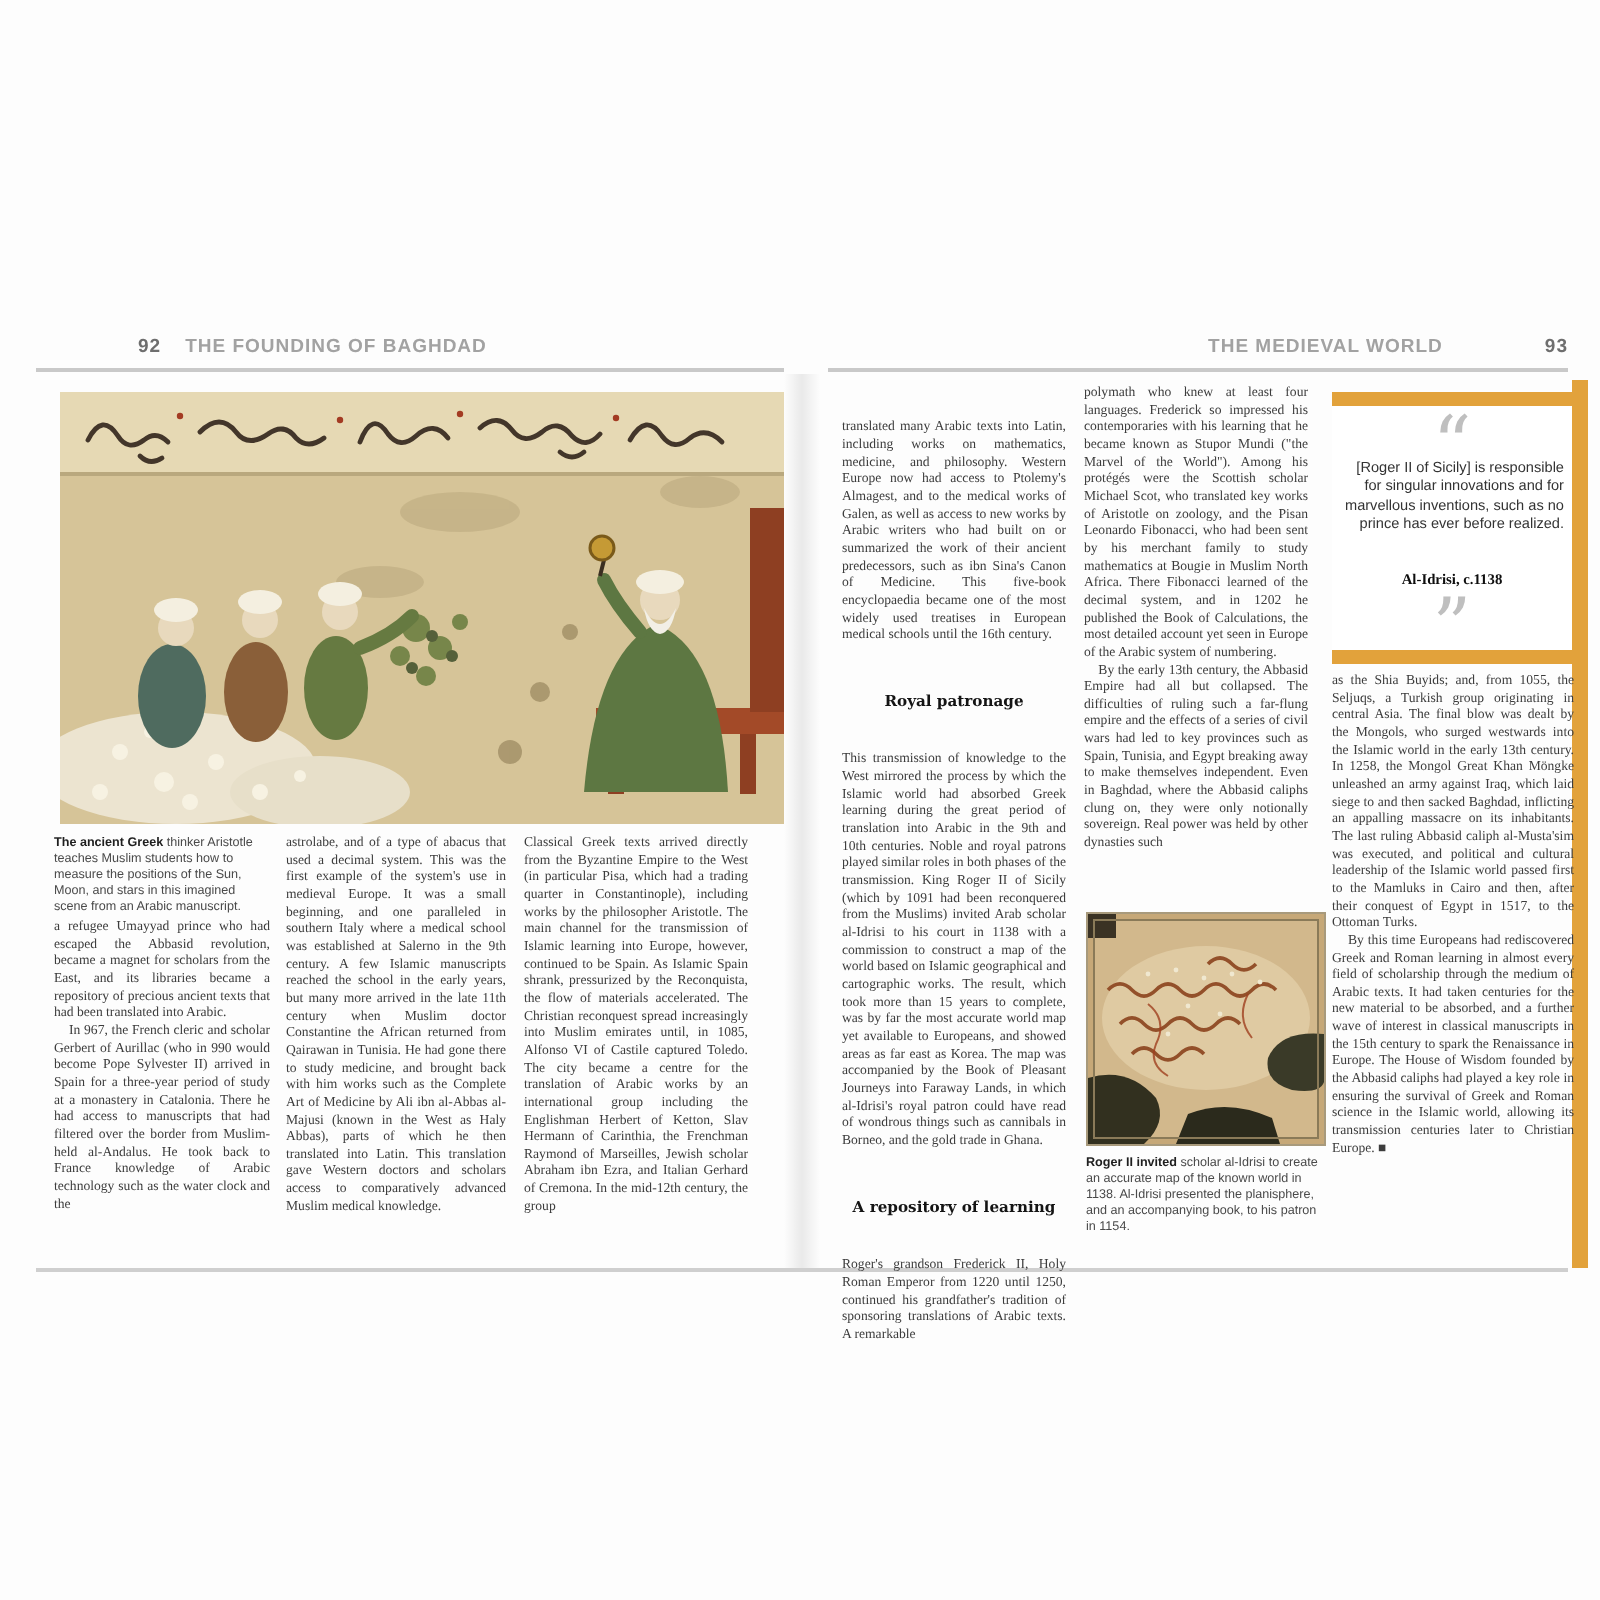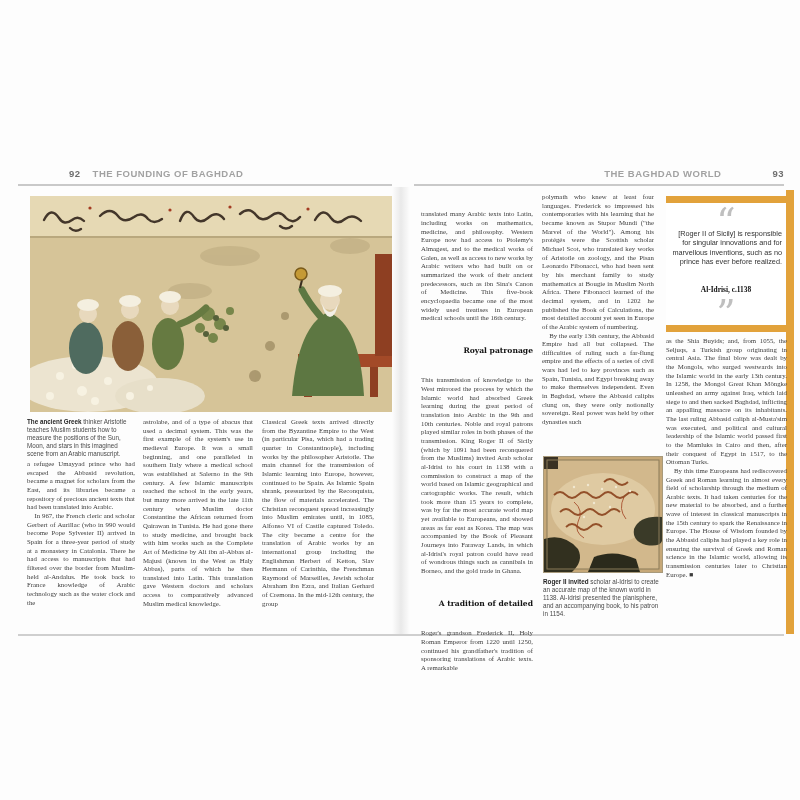--- a/index.html
+++ b/index.html
@@ -38,21 +38,21 @@
   
   .bodycol{position:absolute;font-family:"Liberation Serif",serif;font-size:6.8px;line-height:8.65px;
            color:#3c3c3c;text-align:justify;white-space:pre-wrap;}
   #l-col1{left:27px;top:460px;width:108px;}
   #l-col2{left:143px;top:418px;width:110px;}
   #l-col3{left:262px;top:418px;width:112px;}
   #r-col1{left:421px;top:193px;width:112px;}
   #r-col2{left:542px;top:193px;width:112px;}
   #r-col3{left:666px;top:337px;width:121px;}
   .subhead{font-family:"DejaVu Serif",serif;font-weight:bold;font-size:7.6px;line-height:10px;
-           color:#141414;margin:6px 0 3px 0;text-align:right;white-space:normal;}
+           color:#141414;margin:6px 0 3px 0;text-align:center;white-space:normal;}
   .flow{white-space:pre-wrap;}
 
   
   #quote-box{position:absolute;left:666px;top:196px;width:120px;height:136px;background:#fff;
              display:flex;flex-direction:column;}
   .qbar{height:7px;width:100%;}
   .qmark{font-family:"DejaVu Serif",serif;color:#bfbfbf;font-size:38px;text-align:center;
          height:24px;line-height:38px;overflow:visible;}
   #quote-text{font-family:Liberation Sans, sans-serif;font-size:7.3px;line-height:9.4px;color:#333;
               text-align:right;padding:2px 4px 0 4px;}
@@ -61,21 +61,21 @@
 </style>
 </head>
 <body>
 
 <div id="canvas">
 
   <div class="runhead" id="hdr-left">
     <span class="pnum">92</span><span>THE FOUNDING OF BAGHDAD</span>
   </div>
   <div class="runhead" id="hdr-right">
-    <span>THE BAGHDAD WORLD</span><span class="pnum">93</span>
+    <span>THE MEDIEVAL WORLD</span><span class="pnum">93</span>
   </div>
   <div class="hrule" id="rule-left"></div>
   <div class="hrule" id="rule-right"></div>
   <div id="gutter"></div>
   <div id="edge-band" style="background: rgb(226, 162, 59);"></div>
   <div id="rule-bottom"></div>
 
   <div id="painting">
     <svg width="362" height="216" viewBox="0 0 362 216" xmlns="http://www.w3.org/2000/svg">
       <rect width="362" height="216" fill="#d6c498"></rect>
@@ -167,21 +167,21 @@
 
   <div class="bodycol" id="l-col1">a refugee Umayyad prince who had escaped the Abbasid revolution, became a magnet for scholars from the East, and its libraries became a repository of precious ancient texts that had been translated into Arabic.
     In 967, the French cleric and scholar Gerbert of Aurillac (who in 990 would become Pope Sylvester II) arrived in Spain for a three-year period of study at a monastery in Catalonia. There he had access to manuscripts that had filtered over the border from Muslim-held al-Andalus. He took back to France knowledge of Arabic technology such as the water clock and the</div>
   <div class="bodycol" id="l-col2">astrolabe, and of a type of abacus that used a decimal system. This was the first example of the system's use in medieval Europe. It was a small beginning, and one paralleled in southern Italy where a medical school was established at Salerno in the 9th century. A few Islamic manuscripts reached the school in the early years, but many more arrived in the late 11th century when Muslim doctor Constantine the African returned from Qairawan in Tunisia. He had gone there to study medicine, and brought back with him works such as the Complete Art of Medicine by Ali ibn al-Abbas al-Majusi (known in the West as Haly Abbas), parts of which he then translated into Latin. This translation gave Western doctors and scholars access to comparatively advanced Muslim medical knowledge.</div>
   <div class="bodycol" id="l-col3">Classical Greek texts arrived directly from the Byzantine Empire to the West (in particular Pisa, which had a trading quarter in Constantinople), including works by the philosopher Aristotle. The main channel for the transmission of Islamic learning into Europe, however, continued to be Spain. As Islamic Spain shrank, pressurized by the Reconquista, the flow of materials accelerated. The Christian reconquest spread increasingly into Muslim emirates until, in 1085, Alfonso VI of Castile captured Toledo. The city became a centre for the translation of Arabic works by an international group including the Englishman Herbert of Ketton, Slav Hermann of Carinthia, the Frenchman Raymond of Marseilles, Jewish scholar Abraham ibn Ezra, and Italian Gerhard of Cremona. In the mid-12th century, the group</div>
 
   <div class="bodycol" id="r-col1">
     <div class="flow">translated many Arabic texts into Latin, including works on mathematics, medicine, and philosophy. Western Europe now had access to Ptolemy's Almagest, and to the medical works of Galen, as well as access to new works by Arabic writers who had built on or summarized the work of their ancient predecessors, such as ibn Sina's Canon of Medicine. This five-book encyclopaedia became one of the most widely used treatises in European medical schools until the 16th century.</div>
     <div class="subhead">Royal patronage</div>
     <div class="flow">This transmission of knowledge to the West mirrored the process by which the Islamic world had absorbed Greek learning during the great period of translation into Arabic in the 9th and 10th centuries. Noble and royal patrons played similar roles in both phases of the transmission. King Roger II of Sicily (which by 1091 had been reconquered from the Muslims) invited Arab scholar al-Idrisi to his court in 1138 with a commission to construct a map of the world based on Islamic geographical and cartographic works. The result, which took more than 15 years to complete, was by far the most accurate world map yet available to Europeans, and showed areas as far east as Korea. The map was accompanied by the Book of Pleasant Journeys into Faraway Lands, in which al-Idrisi's royal patron could have read of wondrous things such as cannibals in Borneo, and the gold trade in Ghana.</div>
-    <div class="subhead">A tradition of detailed</div>
+    <div class="subhead">A repository of learning</div>
     <div class="flow">Roger's grandson Frederick II, Holy Roman Emperor from 1220 until 1250, continued his grandfather's tradition of sponsoring translations of Arabic texts. A remarkable</div>
   </div>
 
   <div class="bodycol" id="r-col2">polymath who knew at least four languages. Frederick so impressed his contemporaries with his learning that he became known as Stupor Mundi ("the Marvel of the World"). Among his protégés were the Scottish scholar Michael Scot, who translated key works of Aristotle on zoology, and the Pisan Leonardo Fibonacci, who had been sent by his merchant family to study mathematics at Bougie in Muslim North Africa. There Fibonacci learned of the decimal system, and in 1202 he published the Book of Calculations, the most detailed account yet seen in Europe of the Arabic system of numbering.
     By the early 13th century, the Abbasid Empire had all but collapsed. The difficulties of ruling such a far-flung empire and the effects of a series of civil wars had led to key provinces such as Spain, Tunisia, and Egypt breaking away to make themselves independent. Even in Baghdad, where the Abbasid caliphs clung on, they were only notionally sovereign. Real power was held by other dynasties such</div>
 
   <div id="quote-box">
     <div class="qbar" style="background: rgb(226, 162, 59);"></div>
     <div class="qmark">“</div>
     <div id="quote-text">[Roger II of Sicily] is responsible for singular innovations and for marvellous inventions, such as no prince has ever before realized.</div>

